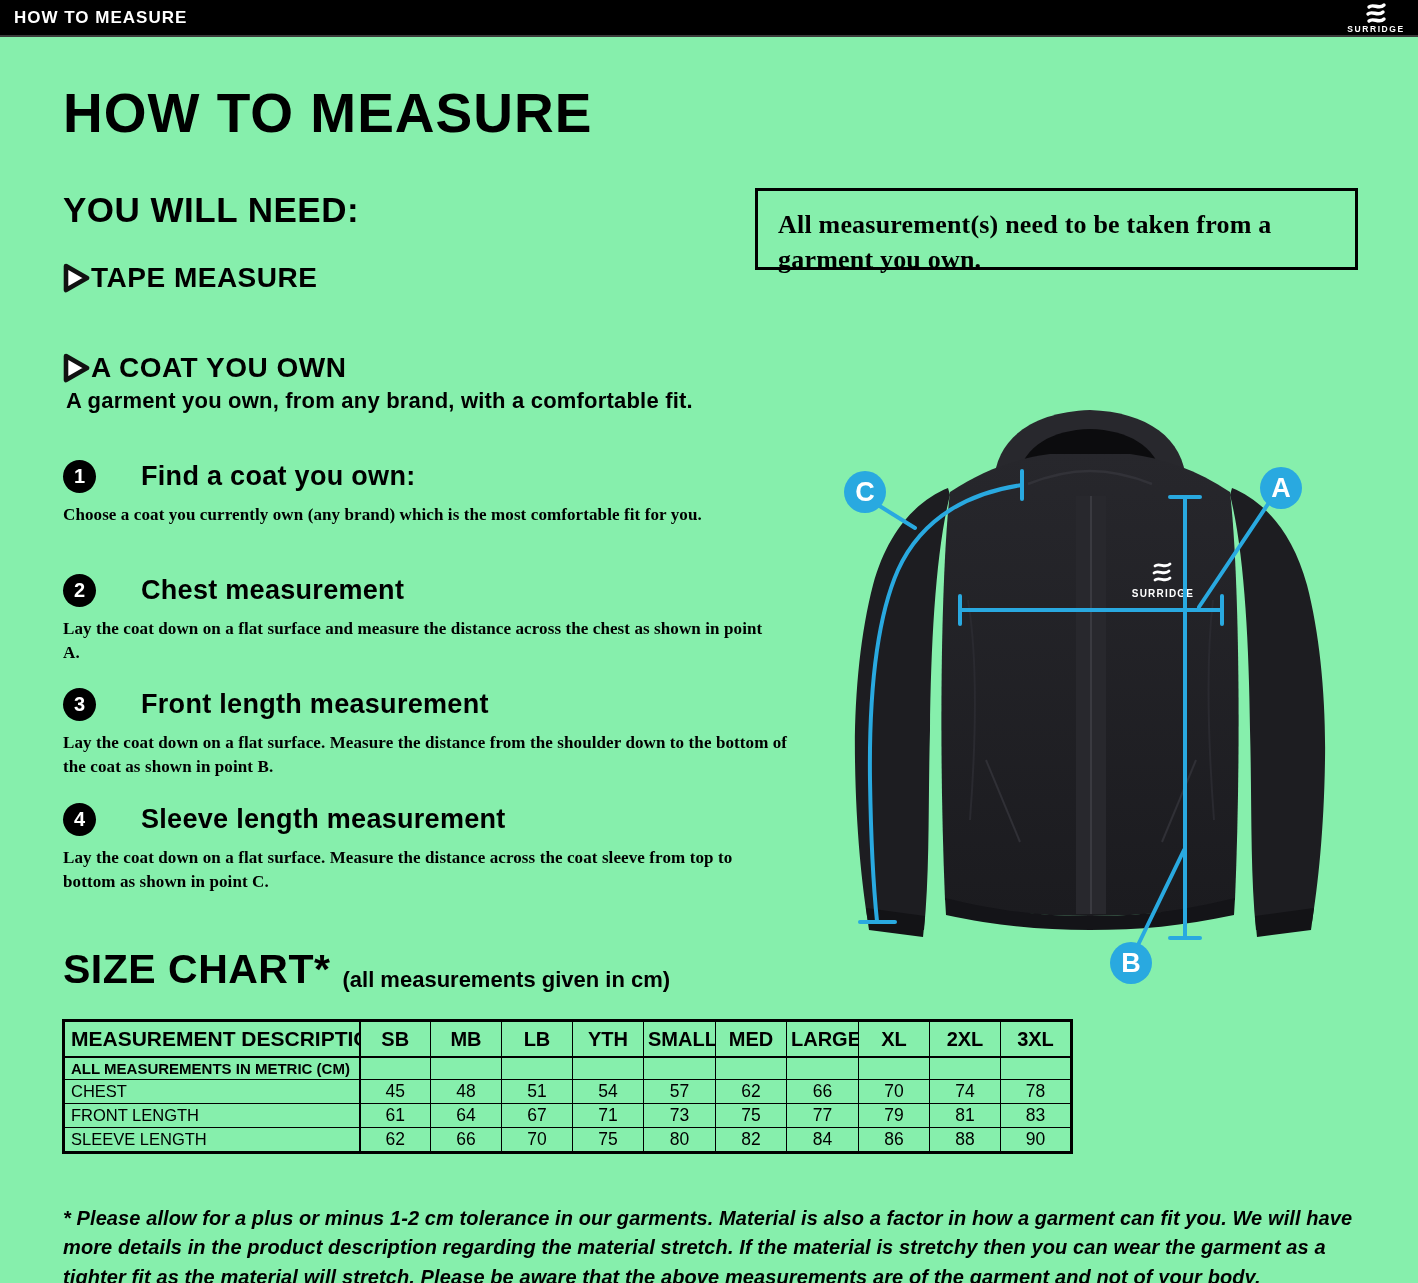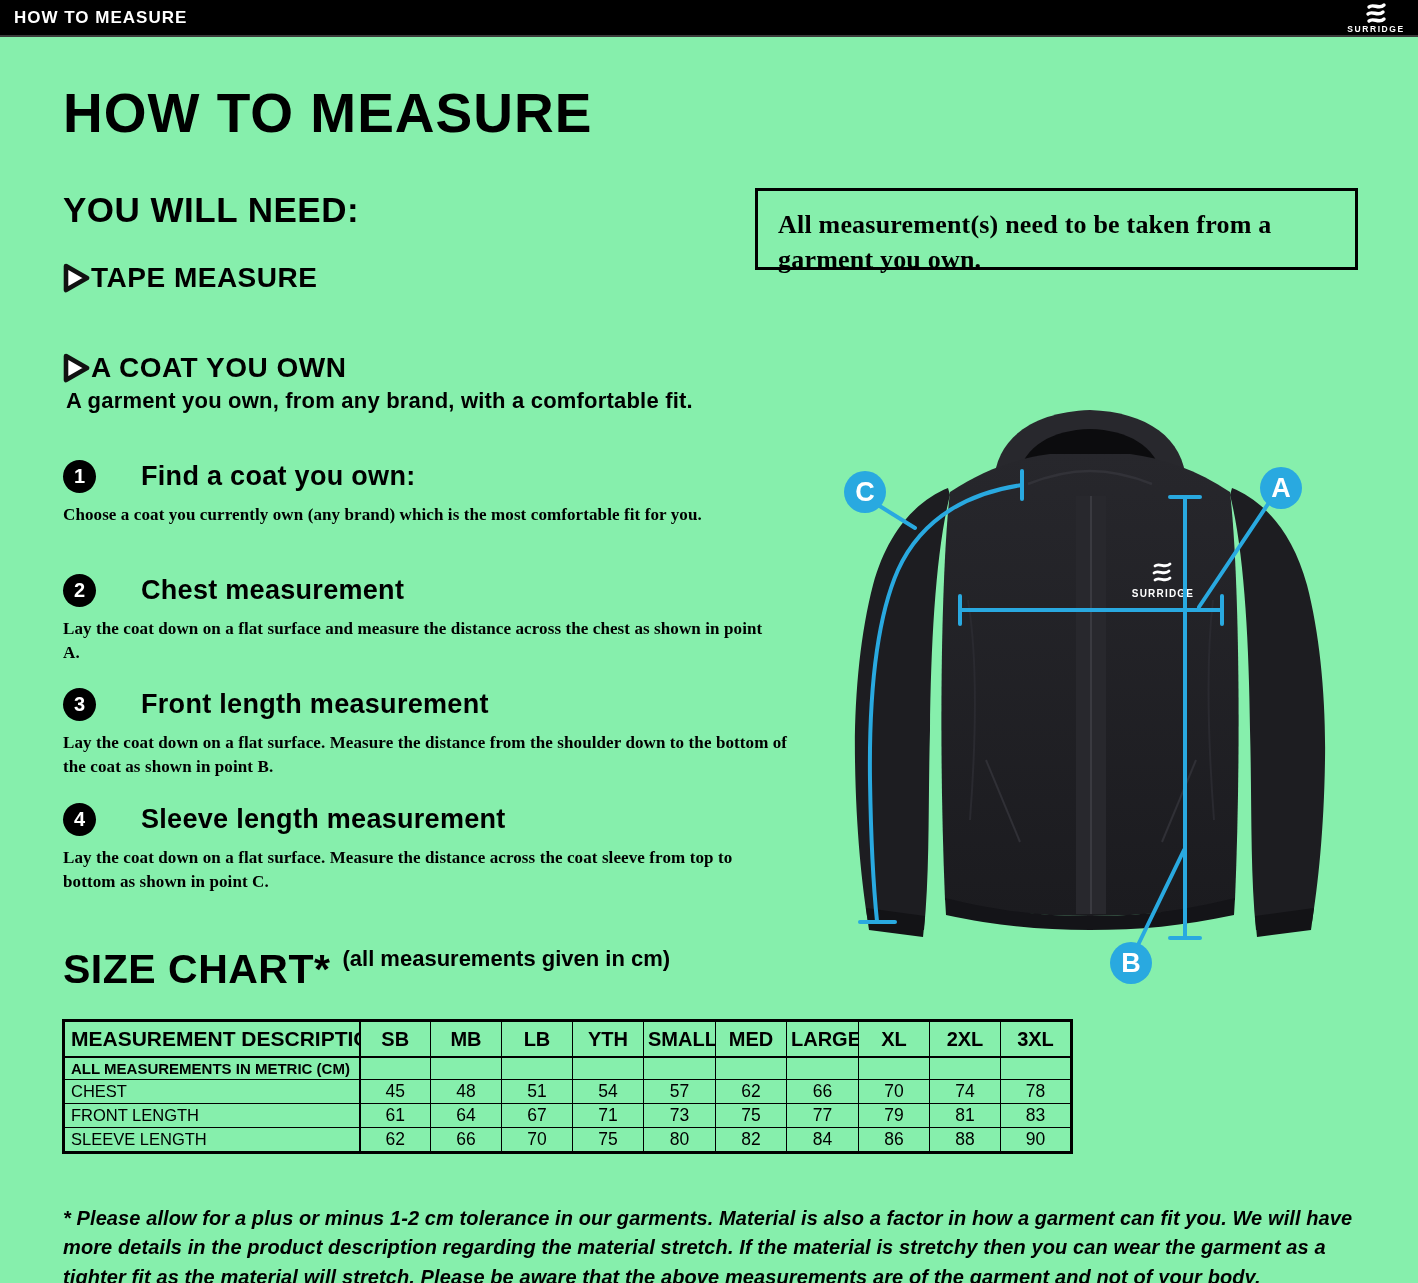--- a/index.html
+++ b/index.html
@@ -33,21 +33,21 @@
   .step{position:absolute;left:63px;width:770px;}
   .step-head{display:flex;align-items:center;gap:9px;}
   .step-badge{
     width:33px;height:33px;border-radius:50%;background:#000;color:#fff;flex:0 0 auto;
     display:flex;align-items:center;justify-content:center;font-size:20px;font-weight:bold;
   }
   .step-title{font-size:27px;font-weight:bold;letter-spacing:.3px;margin-left:36px;}
   .step-desc{margin:10px 0 0 0;font-size:17px;font-weight:bold;line-height:1.42;letter-spacing:.1px;font-family:Liberation Serif, serif;}
   .w690{width:700px;} .w740{width:748px;} .w700{width:705px;}
   
-  .size-chart-head{position:absolute;left:63px;top:946px;display:flex;align-items:flex-start;gap:12px;}
+  .size-chart-head{position:absolute;left:63px;top:946px;display:flex;align-items:flex-end;gap:12px;}
   .size-chart-title{font-size:41px;font-weight:bold;letter-spacing:.5px;}
   .size-chart-sub{font-size:22px;font-weight:bold;}
   table.sizes{
     position:absolute;left:62px;top:1019px;width:1008px;border-collapse:collapse;table-layout:fixed;
     border:3px solid #000;
   }
   table.sizes th,table.sizes td{border:1.6px solid #000;padding:0 4px;overflow:hidden;white-space:nowrap;}
   table.sizes thead th{height:34px;font-size:20px;font-weight:bold;text-align:center;border-bottom:2.6px solid #000;}
   table.sizes thead th.desc{text-align:left;padding-left:6px;font-size:21px;border-right:2.6px solid #000;}
   table.sizes td.rowlabel{text-align:left;padding-left:6px;border-right:2.6px solid #000;}

